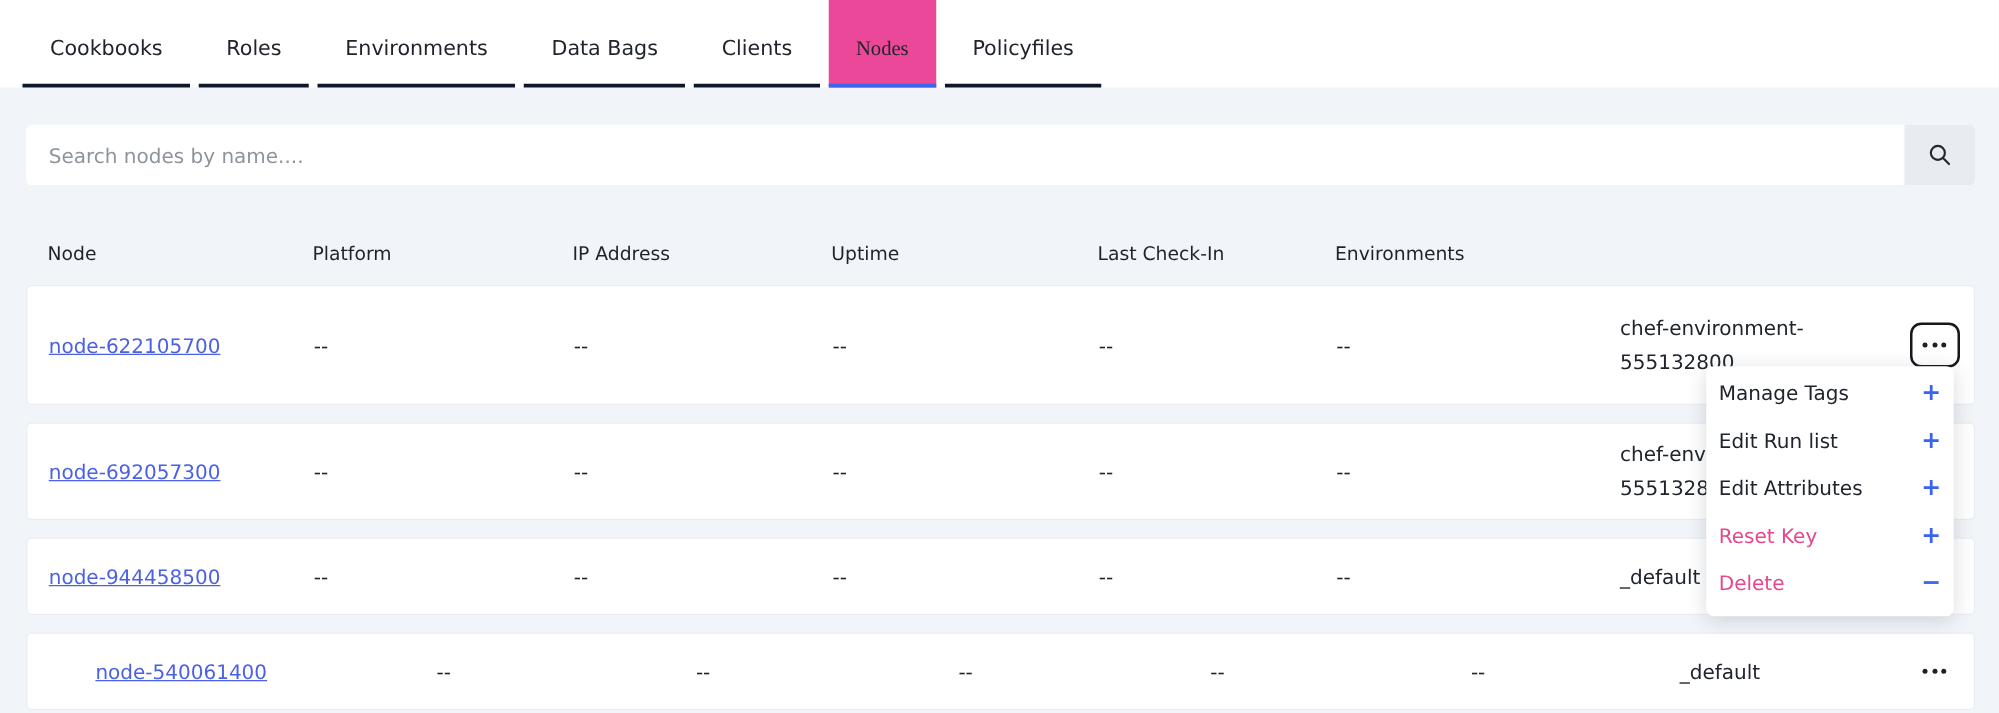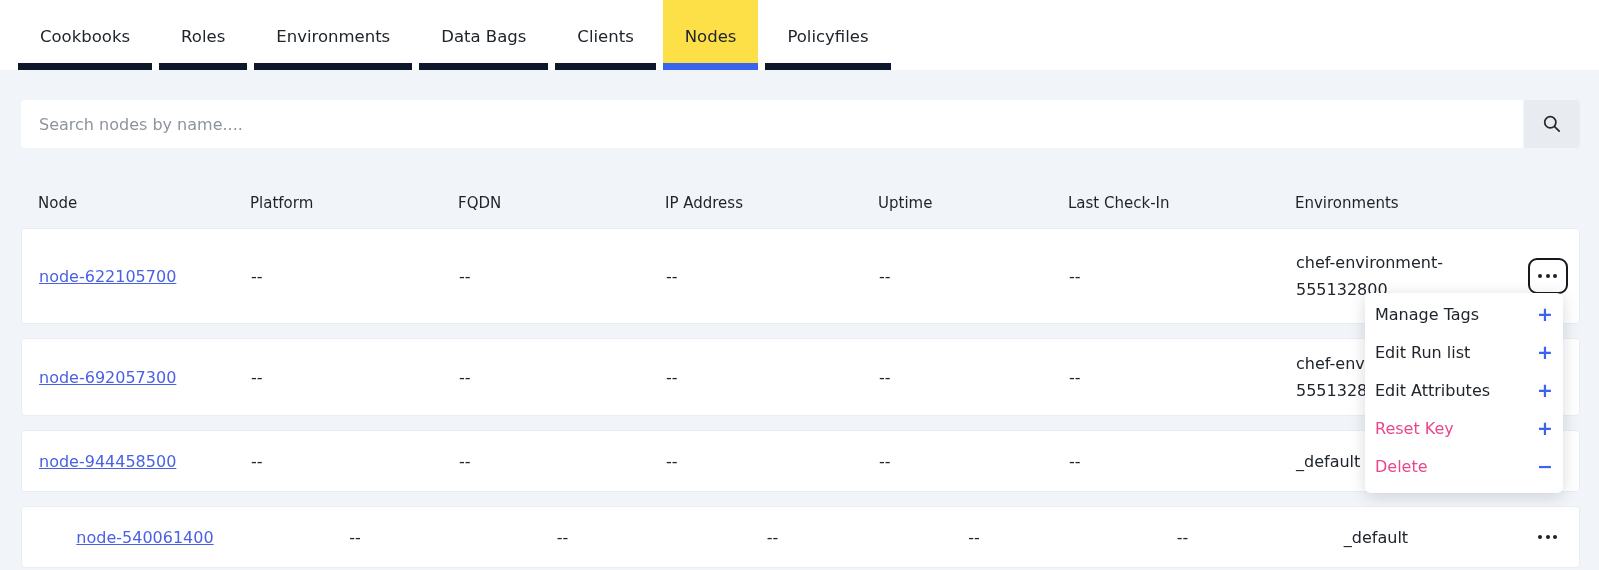--- a/index.html
+++ b/index.html
@@ -19,29 +19,30 @@
     height:70px;
     display:flex;
     padding-left:18px;
     align-items:stretch;
   }
   .tab {
     display:flex;
     align-items:center;
     padding:10px 22px 0 22px;
     margin-right:7px;
-    border-bottom:7px solid #0f172a;
+    border-bottom:3px solid #0f172a;
     font-size:16.5px;
     color:#20252c;
     cursor:pointer;
     white-space:nowrap;
   }
   .tab.active {
-    background:#fde047;
+    background:#ec4899;
     border-bottom-color:#3a63ee;
+    font-family:Liberation Serif, serif;
   }
 
   
   .search-row {
     display:flex;
     margin:30px 19px 0 21px;
     height:48px;
   }
   .search-input {
     flex:1;
@@ -194,21 +195,20 @@
       </svg>
     </span>
   </button>
 </div>
 
 <div class="table-wrap">
 
   <div class="grid thead">
     <div class="cell-node">Node</div>
     <div>Platform</div>
-    <div>FQDN</div>
     <div>IP Address</div>
     <div>Uptime</div>
     <div>Last Check-In</div>
     <div>Environments</div>
     <div></div>
   </div>
 
   <div class="grid row-card row-1">
     <div class="cell-node"><a class="node-link">node-622105700</a></div>
     <div>--</div>

